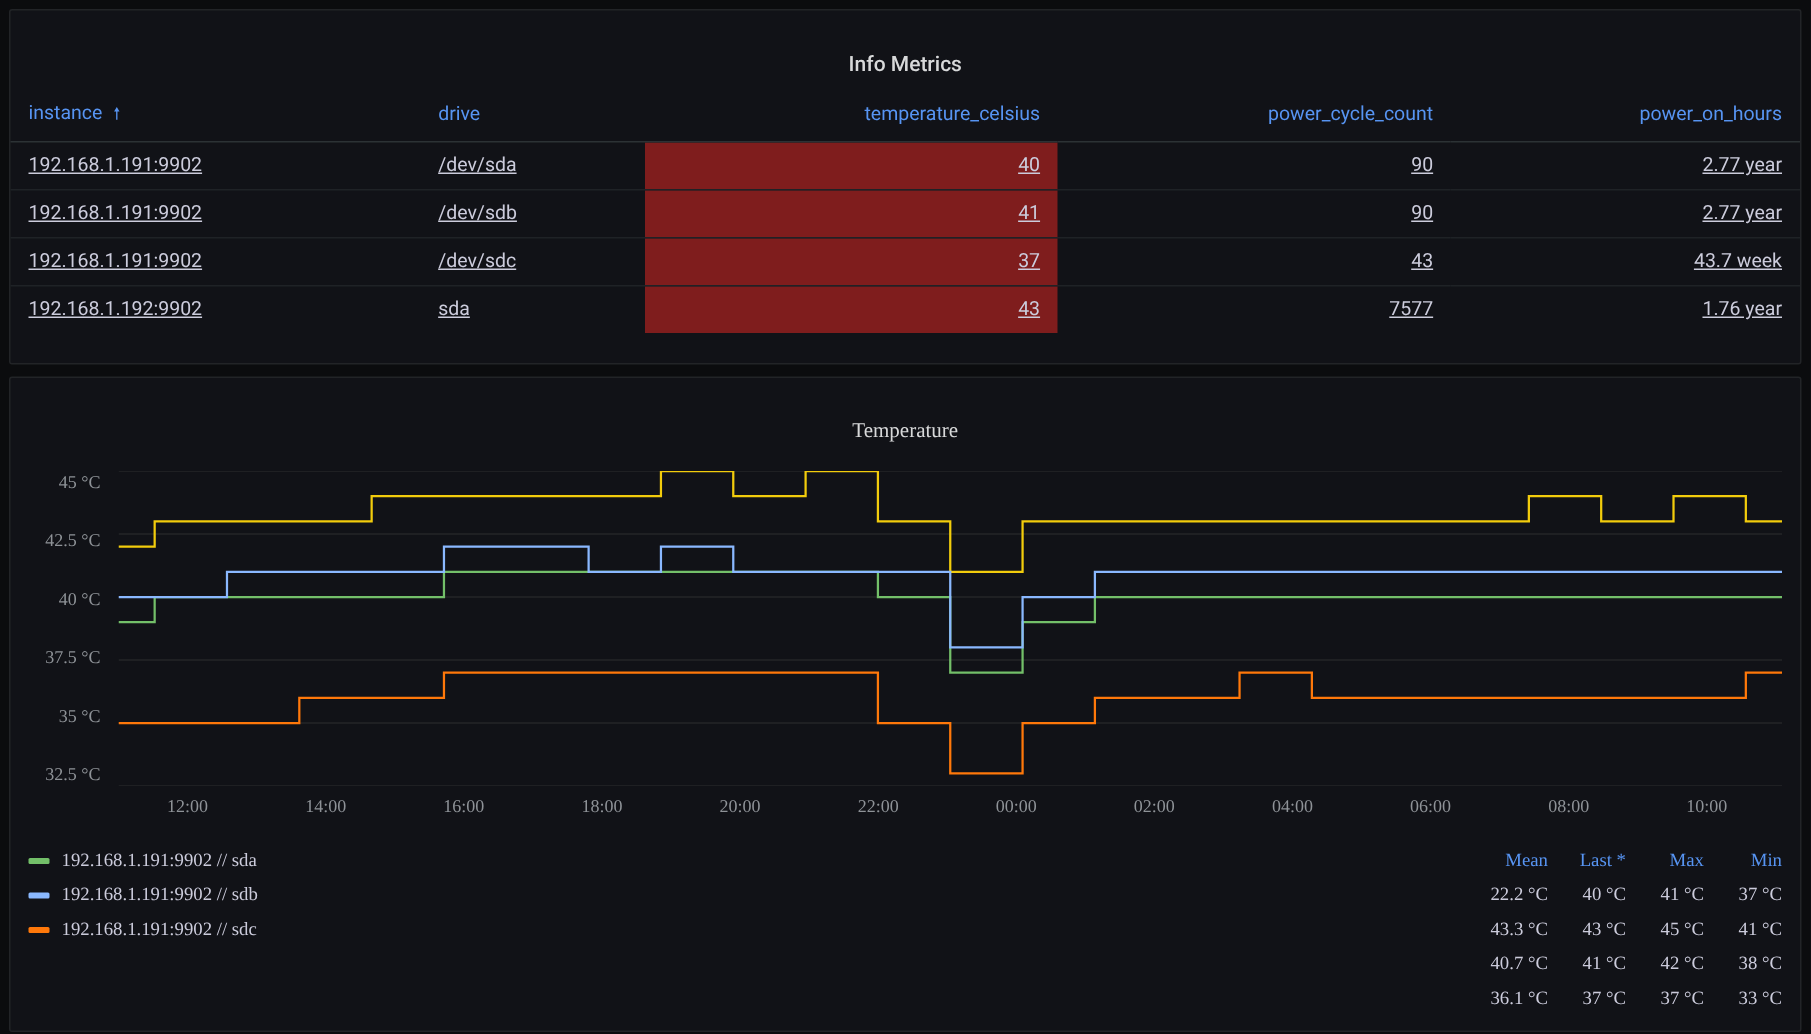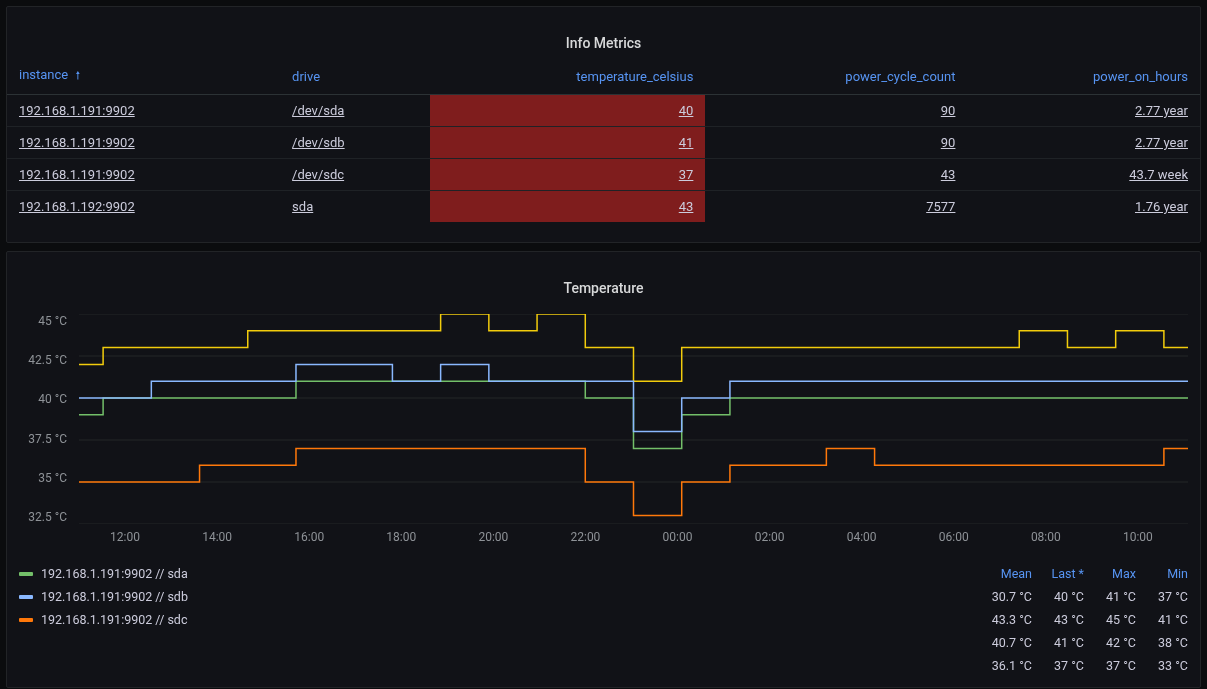--- a/index.html
+++ b/index.html
@@ -43,21 +43,21 @@
 }
 .metrics-table td.right { text-align: right; }
 .metrics-table tbody tr:last-child td { border-bottom: none; }
 .temp-cell {
   background: #7f1d1d;
   color: #fff;
   text-align: right;
   padding-right: 12px;
 }
 .sort-icon { margin-left: 4px; font-size: 11px; }
-.chart-panel { padding-bottom: 10px; }
+.chart-panel { padding-bottom: 10px; font-family: Liberation Serif, serif; }
 .chart-area {
   position: relative;
   height: 240px;
   margin: 10px 12px 0 12px;
 }
 .y-axis {
   position: absolute; left: 0; top: 0; bottom: 30px;
   width: 56px;
   display: flex; flex-direction: column; justify-content: space-between;
   text-align: right; color: #8e9297; font-size: 12px;
@@ -214,21 +214,21 @@
       </div>
     <div class="legend-stats">
       <div class="stats-header">
         <div>Mean</div>
         <div>Last *</div>
         <div>Max</div>
         <div>Min</div>
       </div>
       <div id="legend-stats-rows">
           <div class="stats-row">
-            <div>30.7 °C</div>
+            <div>22.2 °C</div>
             <div>40 °C</div>
             <div>41 °C</div>
             <div>37 °C</div>
           </div>
           <div class="stats-row">
             <div>43.3 °C</div>
             <div>43 °C</div>
             <div>45 °C</div>
             <div>41 °C</div>
           </div>

